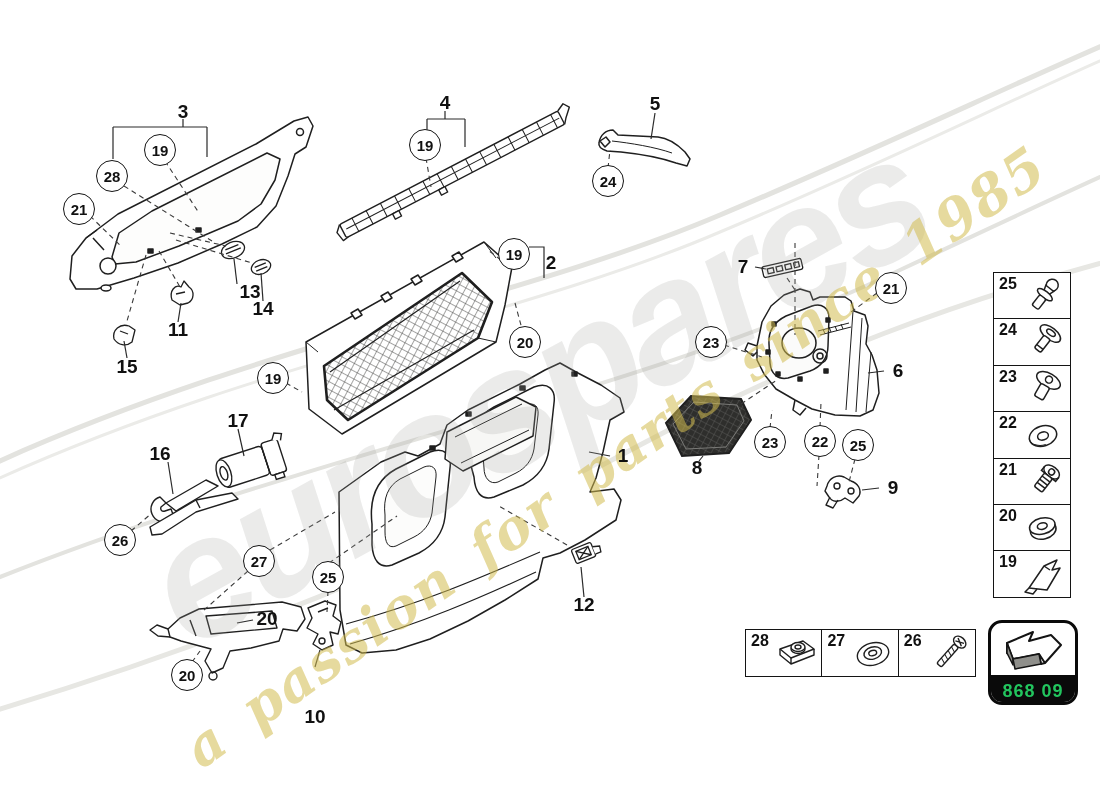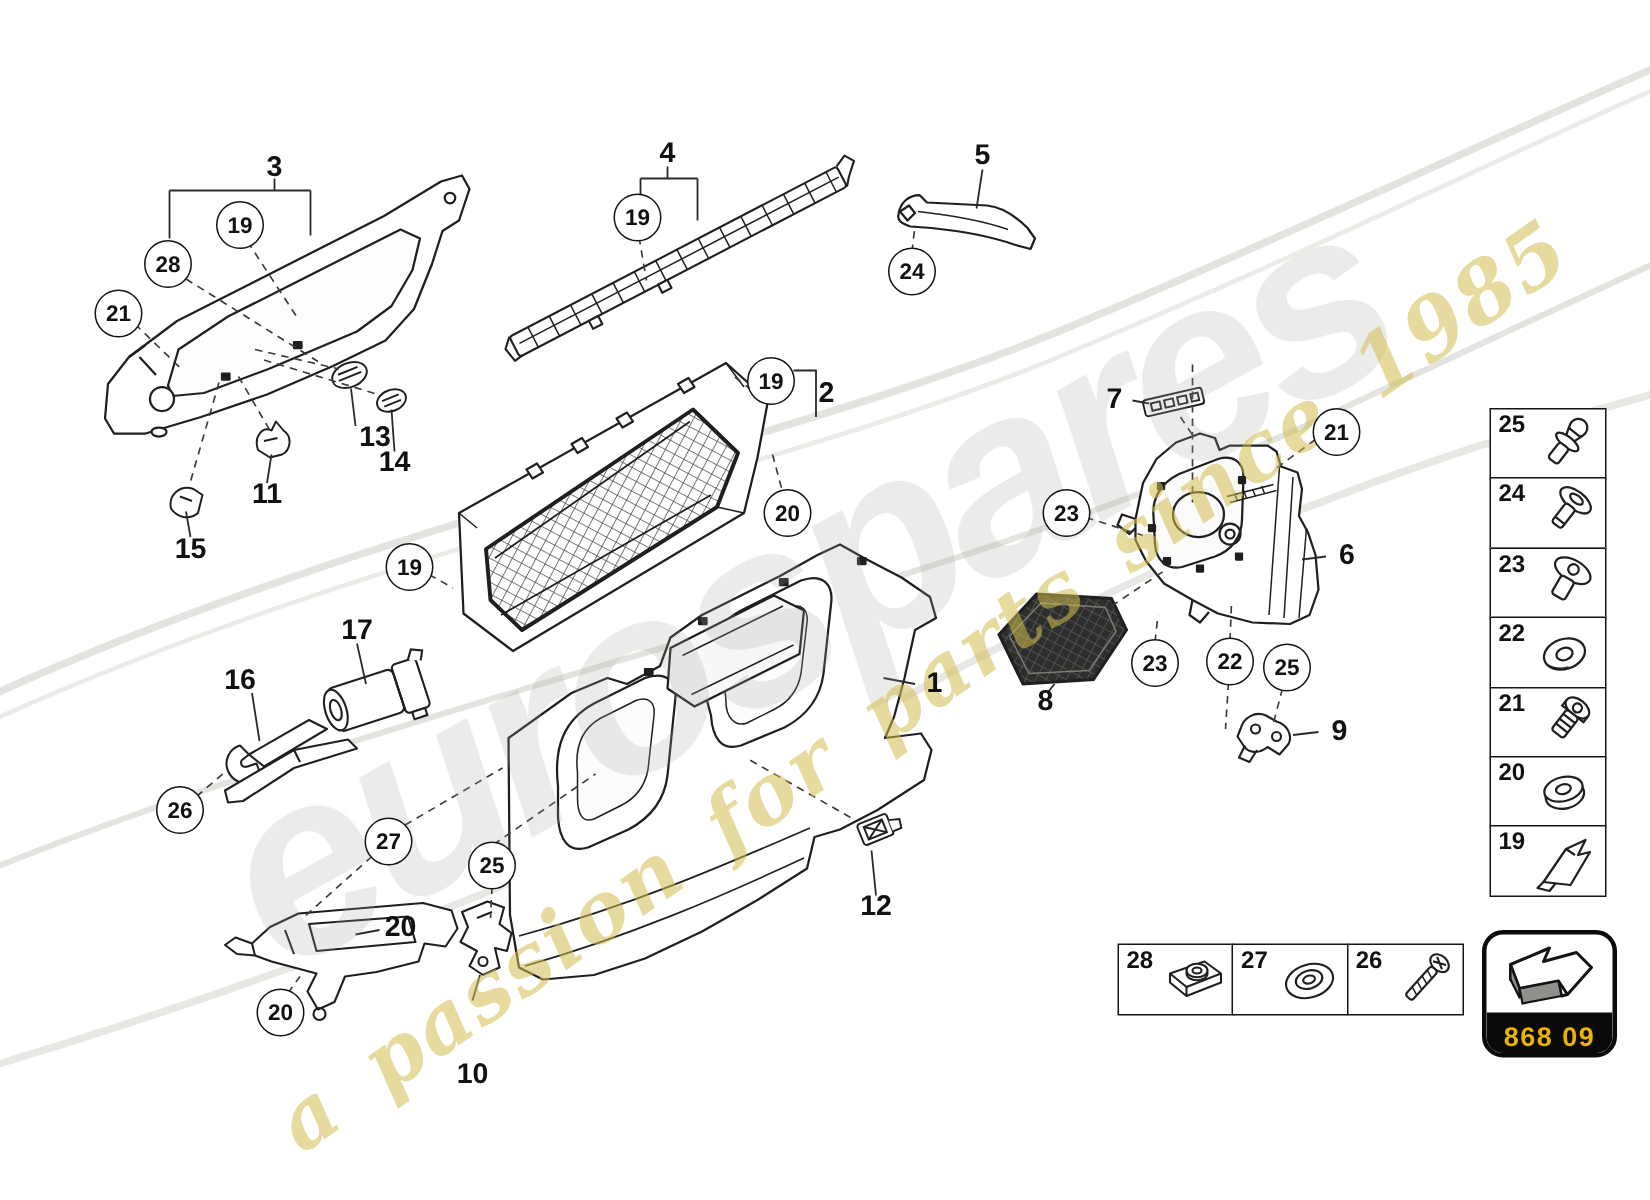--- a/index.html
+++ b/index.html
@@ -42,21 +42,21 @@
     margin-left:-1.6px;background:#fff;box-sizing:border-box;cursor:pointer;}
   .legend-cell:first-child{margin-left:0;}
   .legend-cell .num{position:absolute;left:5px;top:2px;font-size:16px;font-weight:bold;color:#111;}
   .legend-cell svg{position:absolute;right:0;bottom:0;}
 
   
   #part-code-badge{position:absolute;left:988px;top:620px;width:90px;height:85px;z-index:5;
     border:3px solid #0a0a0a;border-radius:14px;background:#fff;overflow:hidden;
     box-sizing:border-box;cursor:pointer;}
   #part-code-badge .arrow-area{height:52px;display:flex;align-items:center;justify-content:center;}
-  #part-code-badge .code-band{height:32px;background:#0a0a0a;color:#eab308;
+  #part-code-badge .code-band{height:32px;background:#0a0a0a;color:#22c55e;
     display:flex;align-items:center;justify-content:center;
     font-size:18px;font-weight:bold;letter-spacing:1px;}
 </style>
 </head>
 <body>
 
 <div id="stage">
 
   <svg id="artwork" width="1100" height="800" viewBox="0 0 1100 800">
     <defs>

